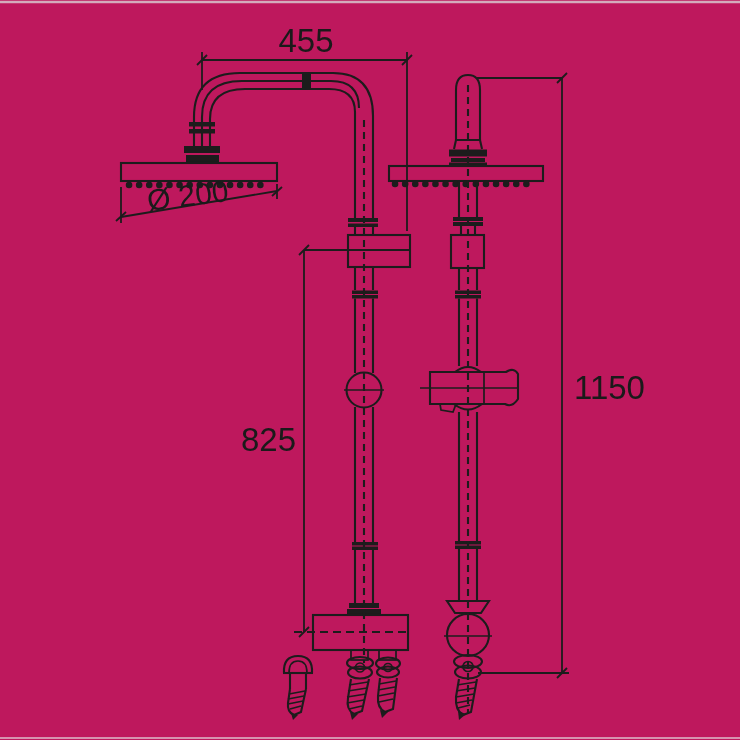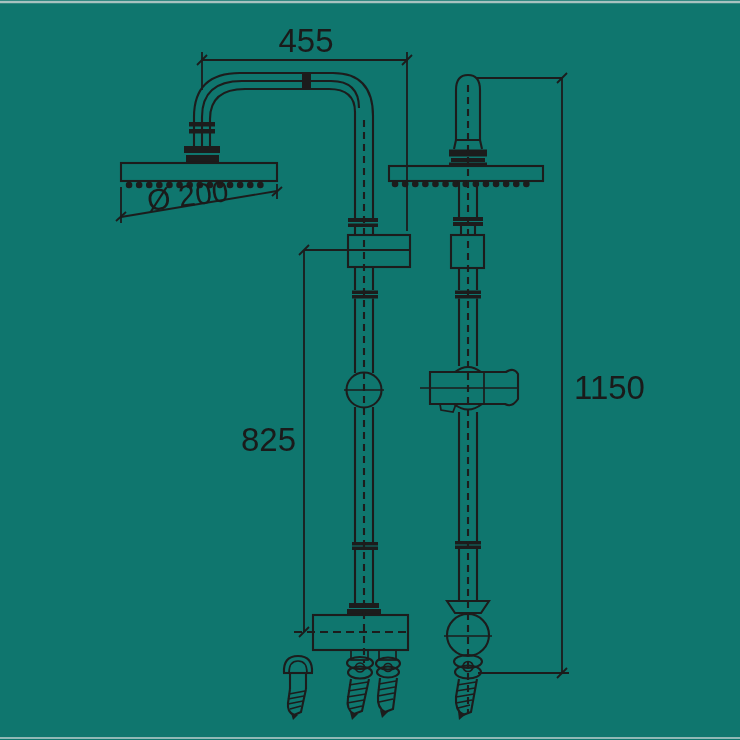--- a/index.html
+++ b/index.html
@@ -7,21 +7,21 @@
     padding: 0;
     background: #ffffff;
     width: 740px;
     height: 740px;
     font-family: "Liberation Sans", sans-serif;
   }
   .figure {
     position: relative;
     width: 740px;
     height: 740px;
-    background: #0f766e;
+    background: #be185d;
     overflow: hidden;
   }
   svg { display: block; }
   .ln   { stroke: #1c1c1c; fill: none; stroke-width: 2.1; }
   .thin { stroke: #1c1c1c; fill: none; stroke-width: 1.7; }
   .dim  { stroke: #1c1c1c; fill: none; stroke-width: 1.8; }
   .dash { stroke: #1c1c1c; fill: none; stroke-width: 2.1; stroke-dasharray: 7 5; }
   .hdash{ stroke: #1c1c1c; fill: none; stroke-width: 2.2; stroke-dasharray: 8 5; }
   .fillb{ fill: #1c1c1c; stroke: none; }
   .dots { stroke: #1c1c1c; fill: none; stroke-width: 6.5; stroke-dasharray: 0.1 10; stroke-linecap: round; }

